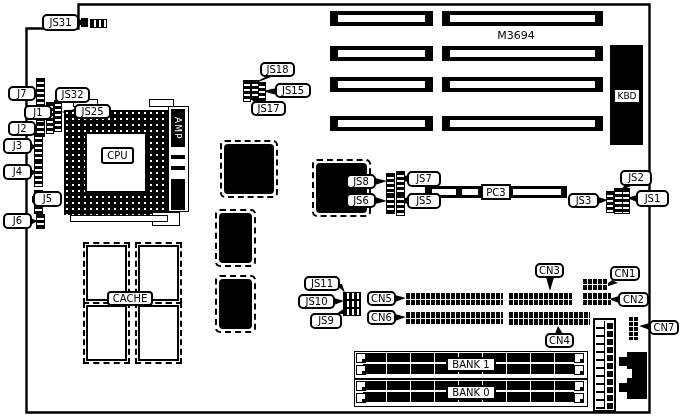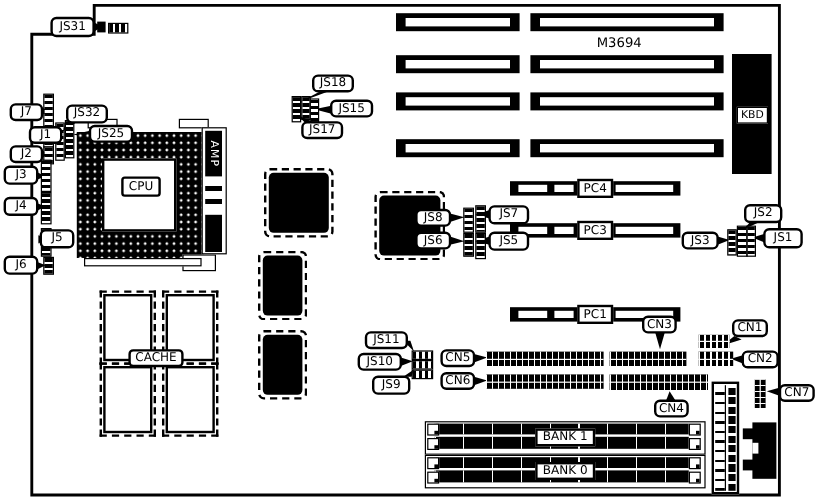--- a/index.html
+++ b/index.html
@@ -146,41 +146,25 @@
   <div class="chipb" style="left:316px;top:163px;width:51px;height:50px;"></div>
 
   <div class="chipw" style="left:86px;top:245px;width:37px;height:52px;"></div>
   <div class="chipw" style="left:138px;top:245px;width:37px;height:52px;"></div>
   <div class="chipw" style="left:86px;top:305px;width:37px;height:52px;"></div>
   <div class="chipw" style="left:138px;top:305px;width:37px;height:52px;"></div>
   <div class="callout" style="left:107px;top:291px;width:46px;height:15px;border-radius:4px;">
       <span>CACHE</span>
     </div>
 
-  <div class="pci" style="left:425px;top:151px;width:142px;height:12px;">
-    <div class="sg" style="left:7px;width:24px;"></div>
-      <div class="sg" style="left:37px;width:16px;"></div>
-    <div class="plabel">
-        <span>PC4</span>
-      </div>
-    <div class="sg" style="left:88px;width:48px;"></div>
-  </div>
   <div class="pci" style="left:425px;top:186px;width:142px;height:12px;">
     <div class="sg" style="left:7px;width:24px;"></div>
       <div class="sg" style="left:37px;width:16px;"></div>
     <div class="plabel">
         <span>PC3</span>
-      </div>
-    <div class="sg" style="left:88px;width:48px;"></div>
-  </div>
-  <div class="pci" style="left:425px;top:256px;width:142px;height:12px;">
-    <div class="sg" style="left:7px;width:24px;"></div>
-      <div class="sg" style="left:37px;width:16px;"></div>
-    <div class="plabel">
-        <span>PC1</span>
       </div>
     <div class="sg" style="left:88px;width:48px;"></div>
   </div>
   <style>.pci .plabel{left:56px;}</style>
 
   <div class="jmpv" style="left:36px;top:78px;width:7px;height:34px;"></div>
   <div class="jmpv" style="left:36px;top:107px;width:7px;height:14px;"></div>
   <div class="jmpv" style="left:36px;top:122px;width:7px;height:13px;"></div>
   <div class="jmpv" style="left:34px;top:133px;width:7px;height:25px;"></div>
   <div class="jmpv" style="left:34px;top:160px;width:7px;height:25px;"></div>

